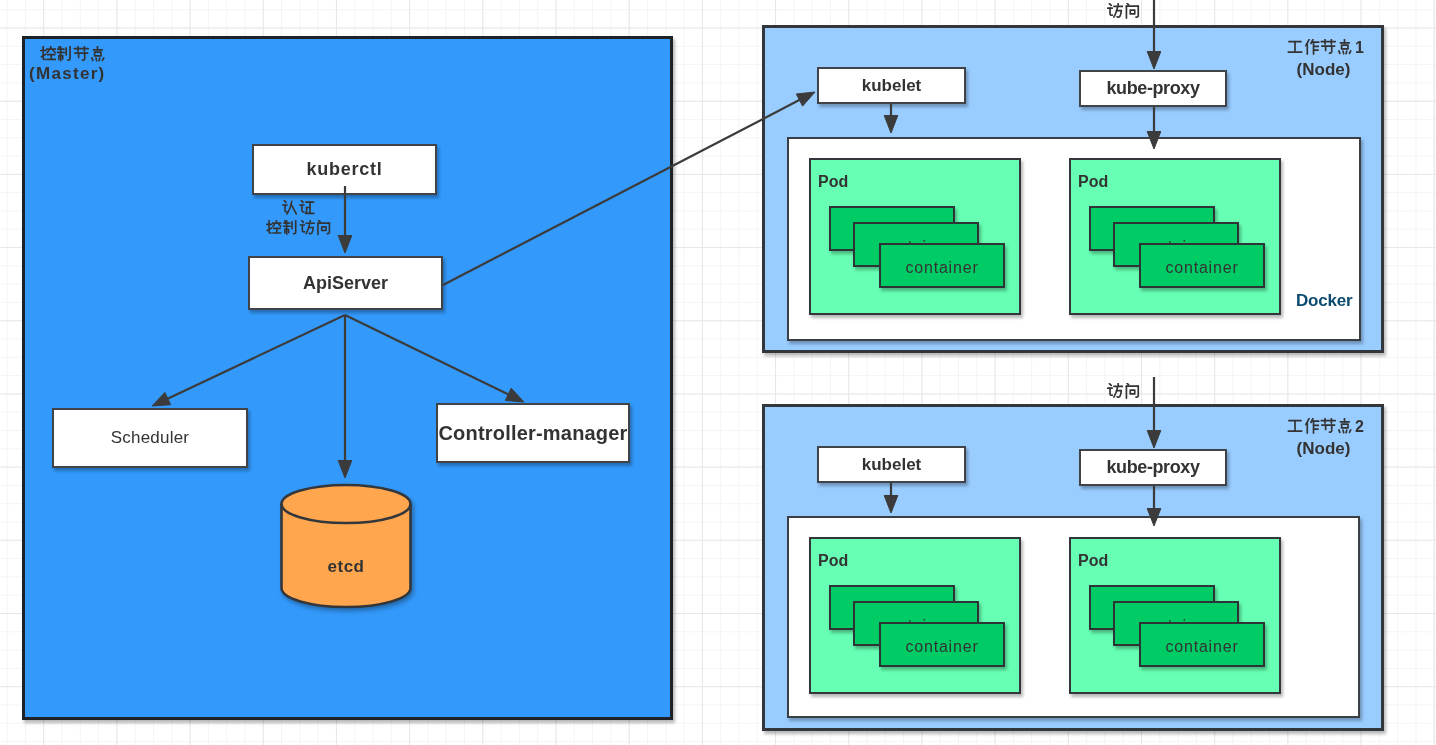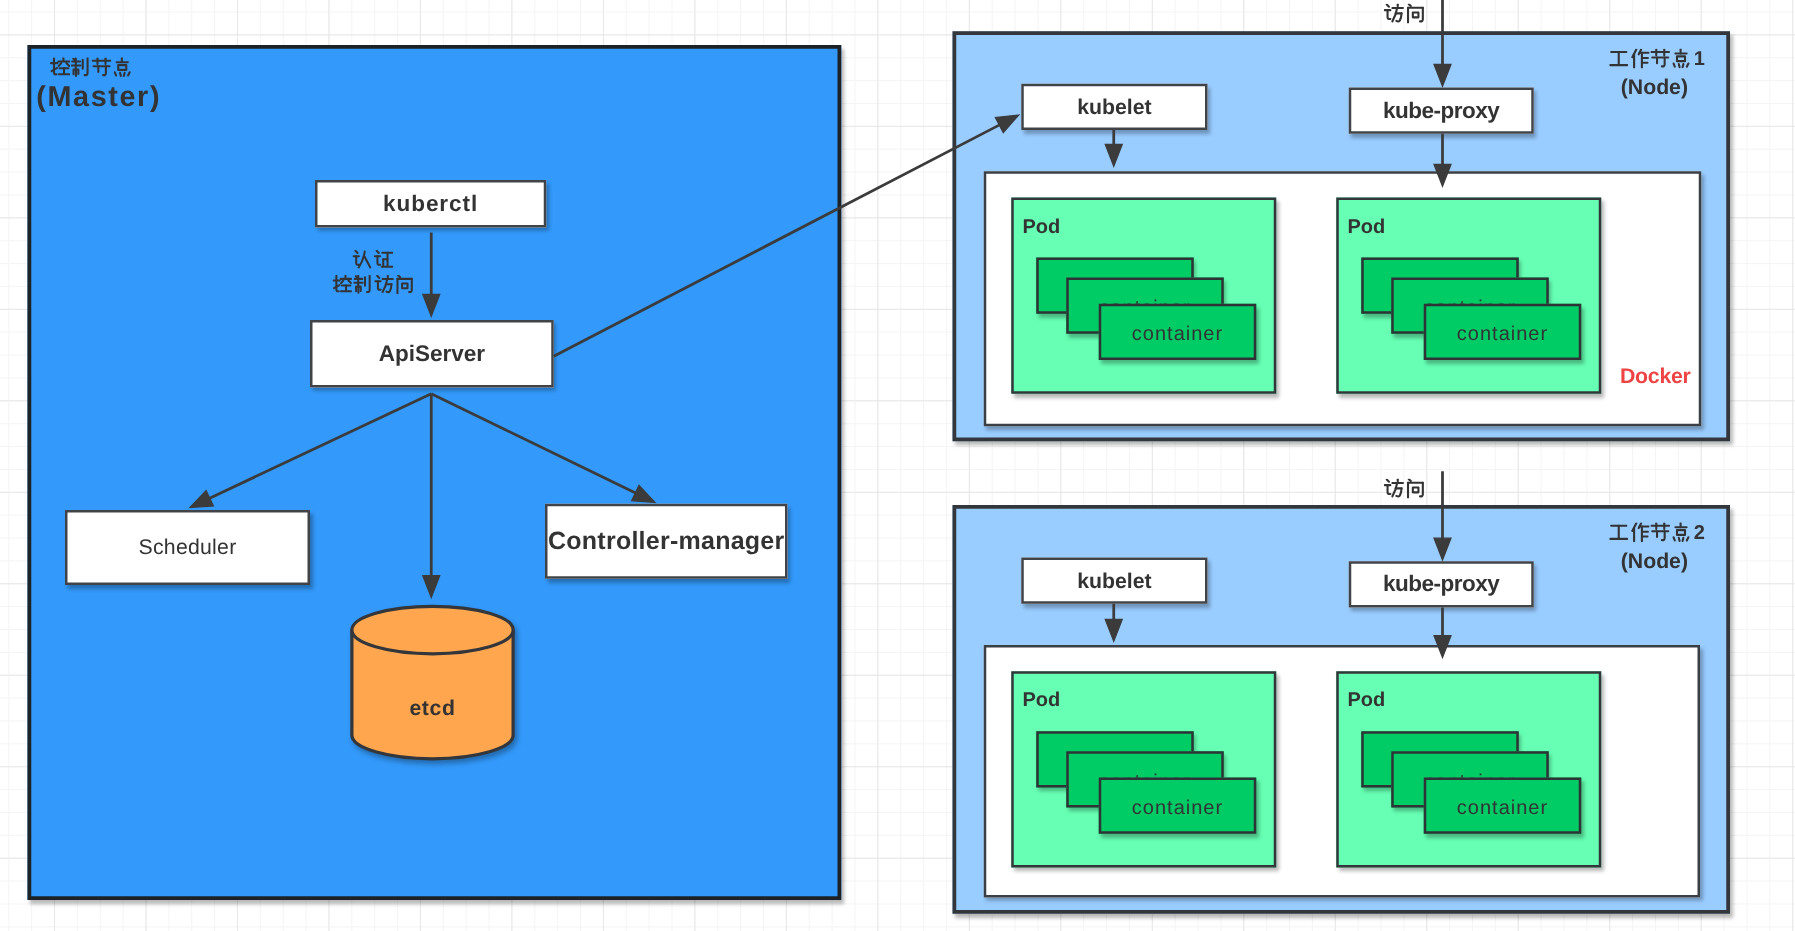--- a/index.html
+++ b/index.html
@@ -125,21 +125,21 @@
   </div>
 <div style="position:absolute;left:829px;top:585px;width:126px;height:45px;background:#00cc66;border:2px solid #2e3436;box-sizing:border-box;z-index:4;box-shadow:2px 3px 3px rgba(0,0,0,0.28);display:flex;align-items:center;justify-content:center;padding-top:4px;font-size:16px;letter-spacing:0.8px;color:#333333;">container</div>
 <div style="position:absolute;left:853px;top:601px;width:126px;height:45px;background:#00cc66;border:2px solid #2e3436;box-sizing:border-box;z-index:5;box-shadow:2px 3px 3px rgba(0,0,0,0.28);display:flex;align-items:center;justify-content:center;padding-top:4px;font-size:16px;letter-spacing:0.8px;color:#333333;">container</div>
 <div style="position:absolute;left:879px;top:622px;width:126px;height:45px;background:#00cc66;border:2px solid #2e3436;box-sizing:border-box;z-index:6;box-shadow:2px 3px 3px rgba(0,0,0,0.28);display:flex;align-items:center;justify-content:center;padding-top:4px;font-size:16px;letter-spacing:0.8px;color:#333333;">container</div>
 <div style="position:absolute;left:1069px;top:537px;width:212px;height:157px;background:#66ffb3;border:2px solid #33373b;box-sizing:border-box;z-index:3;box-shadow:2px 3px 3px rgba(0,0,0,0.28);">
     <div style="position:absolute;left:7px;top:13px;font-weight:bold;font-size:16px;color:#333333">Pod</div>
   </div>
 <div style="position:absolute;left:1089px;top:585px;width:126px;height:45px;background:#00cc66;border:2px solid #2e3436;box-sizing:border-box;z-index:4;box-shadow:2px 3px 3px rgba(0,0,0,0.28);display:flex;align-items:center;justify-content:center;padding-top:4px;font-size:16px;letter-spacing:0.8px;color:#333333;">container</div>
 <div style="position:absolute;left:1113px;top:601px;width:126px;height:45px;background:#00cc66;border:2px solid #2e3436;box-sizing:border-box;z-index:5;box-shadow:2px 3px 3px rgba(0,0,0,0.28);display:flex;align-items:center;justify-content:center;padding-top:4px;font-size:16px;letter-spacing:0.8px;color:#333333;">container</div>
 <div style="position:absolute;left:1139px;top:622px;width:126px;height:45px;background:#00cc66;border:2px solid #2e3436;box-sizing:border-box;z-index:6;box-shadow:2px 3px 3px rgba(0,0,0,0.28);display:flex;align-items:center;justify-content:center;padding-top:4px;font-size:16px;letter-spacing:0.8px;color:#333333;">container</div>
-<div style="position:absolute;left:252px;top:144px;width:185px;height:38px;background:#ffffff;border:2px solid #404448;box-sizing:border-box;z-index:6;box-shadow:2px 3px 3px rgba(0,0,0,0.28);display:flex;align-items:center;justify-content:center;font-weight:bold;font-size:18px;color:#333333;letter-spacing:0.75px;">kuberctl</div>
+<div style="position:absolute;left:252px;top:144px;width:185px;height:51px;background:#ffffff;border:2px solid #404448;box-sizing:border-box;z-index:6;box-shadow:2px 3px 3px rgba(0,0,0,0.28);display:flex;align-items:center;justify-content:center;font-weight:bold;font-size:18px;color:#333333;letter-spacing:0.75px;">kuberctl</div>
 <div style="position:absolute;left:248px;top:256px;width:195px;height:54px;background:#ffffff;border:2px solid #404448;box-sizing:border-box;z-index:6;box-shadow:2px 3px 3px rgba(0,0,0,0.28);display:flex;align-items:center;justify-content:center;font-weight:bold;font-size:18px;color:#333333;letter-spacing:0px;">ApiServer</div>
 <div style="position:absolute;left:52px;top:408px;width:196px;height:60px;background:#ffffff;border:2px solid #404448;box-sizing:border-box;z-index:6;box-shadow:2px 3px 3px rgba(0,0,0,0.28);display:flex;align-items:center;justify-content:center;font-weight:normal;font-size:17px;color:#333333;letter-spacing:0.2px;">Scheduler</div>
 <div style="position:absolute;left:436px;top:403px;width:194px;height:60px;background:#ffffff;border:2px solid #404448;box-sizing:border-box;z-index:6;box-shadow:2px 3px 3px rgba(0,0,0,0.28);display:flex;align-items:center;justify-content:center;font-weight:bold;font-size:20px;color:#333333;letter-spacing:0.2px;">Controller-manager</div>
 <div style="position:absolute;left:817px;top:67px;width:149px;height:37px;background:#ffffff;border:2px solid #404448;box-sizing:border-box;z-index:6;box-shadow:2px 3px 3px rgba(0,0,0,0.28);display:flex;align-items:center;justify-content:center;font-weight:bold;font-size:17px;color:#333333;letter-spacing:0px;">kubelet</div>
 <div style="position:absolute;left:1079px;top:70px;width:148px;height:37px;background:#ffffff;border:2px solid #404448;box-sizing:border-box;z-index:6;box-shadow:2px 3px 3px rgba(0,0,0,0.28);display:flex;align-items:center;justify-content:center;font-weight:bold;font-size:18px;color:#333333;letter-spacing:-0.4px;">kube-proxy</div>
 <div style="position:absolute;left:817px;top:446px;width:149px;height:37px;background:#ffffff;border:2px solid #404448;box-sizing:border-box;z-index:6;box-shadow:2px 3px 3px rgba(0,0,0,0.28);display:flex;align-items:center;justify-content:center;font-weight:bold;font-size:17px;color:#333333;letter-spacing:0px;">kubelet</div>
 <div style="position:absolute;left:1079px;top:449px;width:148px;height:37px;background:#ffffff;border:2px solid #404448;box-sizing:border-box;z-index:6;box-shadow:2px 3px 3px rgba(0,0,0,0.28);display:flex;align-items:center;justify-content:center;font-weight:bold;font-size:18px;color:#333333;letter-spacing:-0.4px;">kube-proxy</div>
 <svg width="140" height="142" style="position:absolute;left:276px;top:480px;z-index:5;filter:drop-shadow(2px 3px 2px rgba(0,0,0,0.3))">
 <path d="M 5.5 24 L 5.5 108 A 64.5 19 0 0 0 134.5 108 L 134.5 24" fill="#ffa64e" stroke="#33373b" stroke-width="2.6"></path>
 <ellipse cx="70" cy="24" rx="64.5" ry="19" fill="#ffa64e" stroke="#33373b" stroke-width="2.6"></ellipse>
@@ -168,21 +168,21 @@
     <path d="M1154.0,526.0 L1147.2,508.5 L1160.8,508.5 Z" fill="#3b3b3b" stroke="#3b3b3b" stroke-width="1"></path>
     <path d="M891.0,483.0 L891.0,497.5" stroke="#3b3b3b" stroke-width="2.2" fill="none"></path>
     <path d="M891.0,513.0 L884.2,495.5 L897.8,495.5 Z" fill="#3b3b3b" stroke="#3b3b3b" stroke-width="1"></path>
   </svg>
 <svg style="position:absolute;left:40px;top:46px;overflow:visible;z-index:7" width="66" height="16">
     <use href="#kong" x="0.0" y="0" width="16" height="16"></use>
     <use href="#zhi" x="16.6" y="0" width="16" height="16"></use>
     <use href="#jie" x="33.2" y="0" width="16" height="16"></use>
     <use href="#dian" x="49.8" y="0" width="16" height="16"></use>
   </svg>
-<div style="position:absolute;left:29px;top:64px;font-weight:bold;font-size:23px;letter-spacing:1.3px;color:#333333;z-index:6">(Master)</div>
+<div style="position:absolute;left:29px;top:64px;font-weight:bold;font-size:17px;letter-spacing:1.3px;color:#333333;z-index:6">(Master)</div>
 <svg style="position:absolute;left:282px;top:200px;overflow:visible;z-index:7" width="34" height="15.5">
     <use href="#ren" x="0.0" y="0" width="15.5" height="15.5"></use>
     <use href="#zheng" x="17.0" y="0" width="15.5" height="15.5"></use>
   </svg>
 <svg style="position:absolute;left:266px;top:220px;overflow:visible;z-index:7" width="67" height="15.5">
     <use href="#kong" x="0.0" y="0" width="15.5" height="15.5"></use>
     <use href="#zhi" x="16.7" y="0" width="15.5" height="15.5"></use>
     <use href="#fang" x="33.4" y="0" width="15.5" height="15.5"></use>
     <use href="#wen" x="50.1" y="0" width="15.5" height="15.5"></use>
   </svg>
@@ -203,12 +203,12 @@
 <div style="position:absolute;left:1355px;top:40px;font-weight:bold;font-size:16px;color:#333333;z-index:7;line-height:16px">1</div>
 <div style="position:absolute;left:1287px;top:60px;width:73px;text-align:center;font-weight:bold;font-size:17px;color:#333333;z-index:7">(Node)</div>
 <svg style="position:absolute;left:1287px;top:418px;overflow:visible;z-index:7" width="66" height="16">
     <use href="#gong" x="0.0" y="0" width="16" height="16"></use>
     <use href="#zuo" x="16.6" y="0" width="16" height="16"></use>
     <use href="#jie" x="33.2" y="0" width="16" height="16"></use>
     <use href="#dian" x="49.8" y="0" width="16" height="16"></use>
   </svg>
 <div style="position:absolute;left:1355px;top:419px;font-weight:bold;font-size:16px;color:#333333;z-index:7;line-height:16px">2</div>
 <div style="position:absolute;left:1287px;top:439px;width:73px;text-align:center;font-weight:bold;font-size:17px;color:#333333;z-index:7">(Node)</div>
-<div style="position:absolute;left:1296px;top:291px;font-weight:bold;font-size:17px;letter-spacing:-0.2px;color:#ef4444;z-index:6">Docker</div>
+<div style="position:absolute;left:1296px;top:291px;font-weight:bold;font-size:17px;letter-spacing:-0.2px;color:#0c4a6e;z-index:6">Docker</div>
 </body></html>

